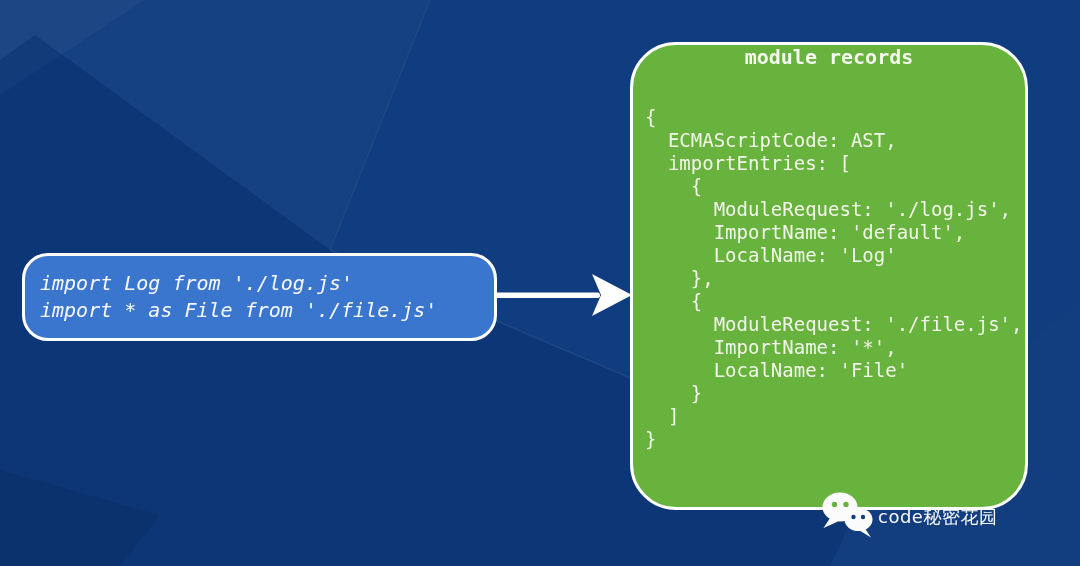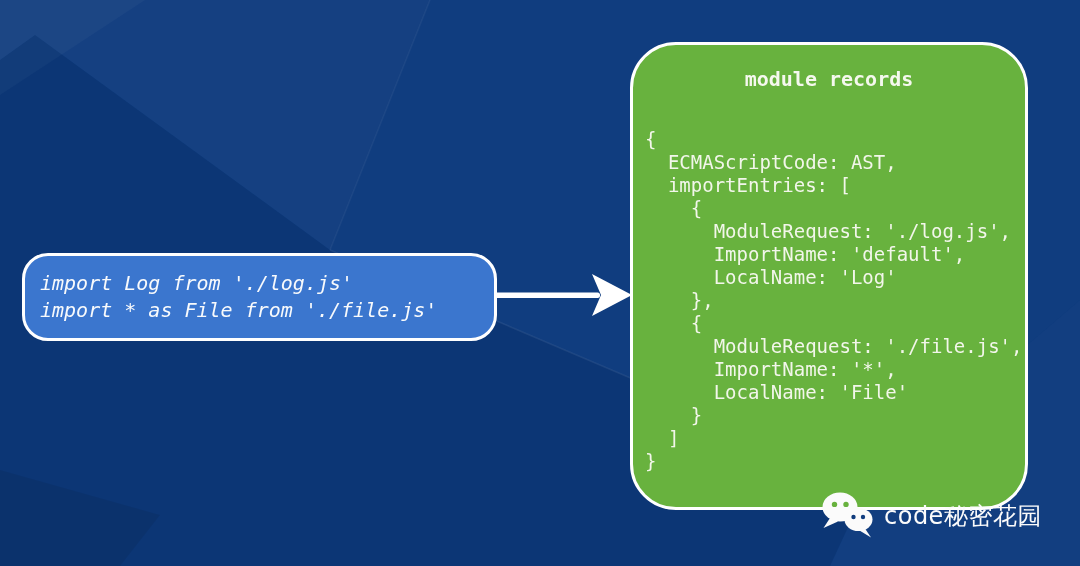--- a/index.html
+++ b/index.html
@@ -53,21 +53,21 @@
     left: 630px;
     top: 42px;
     width: 392px;
     height: 462px;
     background: #68b23e;
     border: 3px solid #ffffff;
     border-radius: 46px;
     box-sizing: content-box;
   }
   .records-title {
-    margin-top: 22px;
+    margin-top: 0;
     text-align: center;
     font-family: "DejaVu Sans Mono", "Liberation Mono", monospace;
     font-weight: 700;
     font-size: 20px;
     line-height: 24px;
     color: #f5f8ee;
   }
   .records-code {
     margin: 37px 0 0 0;
     padding-left: 12px;
@@ -83,22 +83,22 @@
     left: 820px;
     top: 492px;
     display: flex;
     align-items: center;
     z-index: 5;
   }
   .wechat {
     display: block;
   }
   .wm-text {
-    margin-left: 8px;
-    font-size: 24px;
+    margin-left: 2px;
+    font-size: 18px;
     line-height: 27px;
     color: #fbfbfb;
     letter-spacing: 0.5px;
   }
 </style>
 </head>
 <body>
 
 <div class="stage">
 

